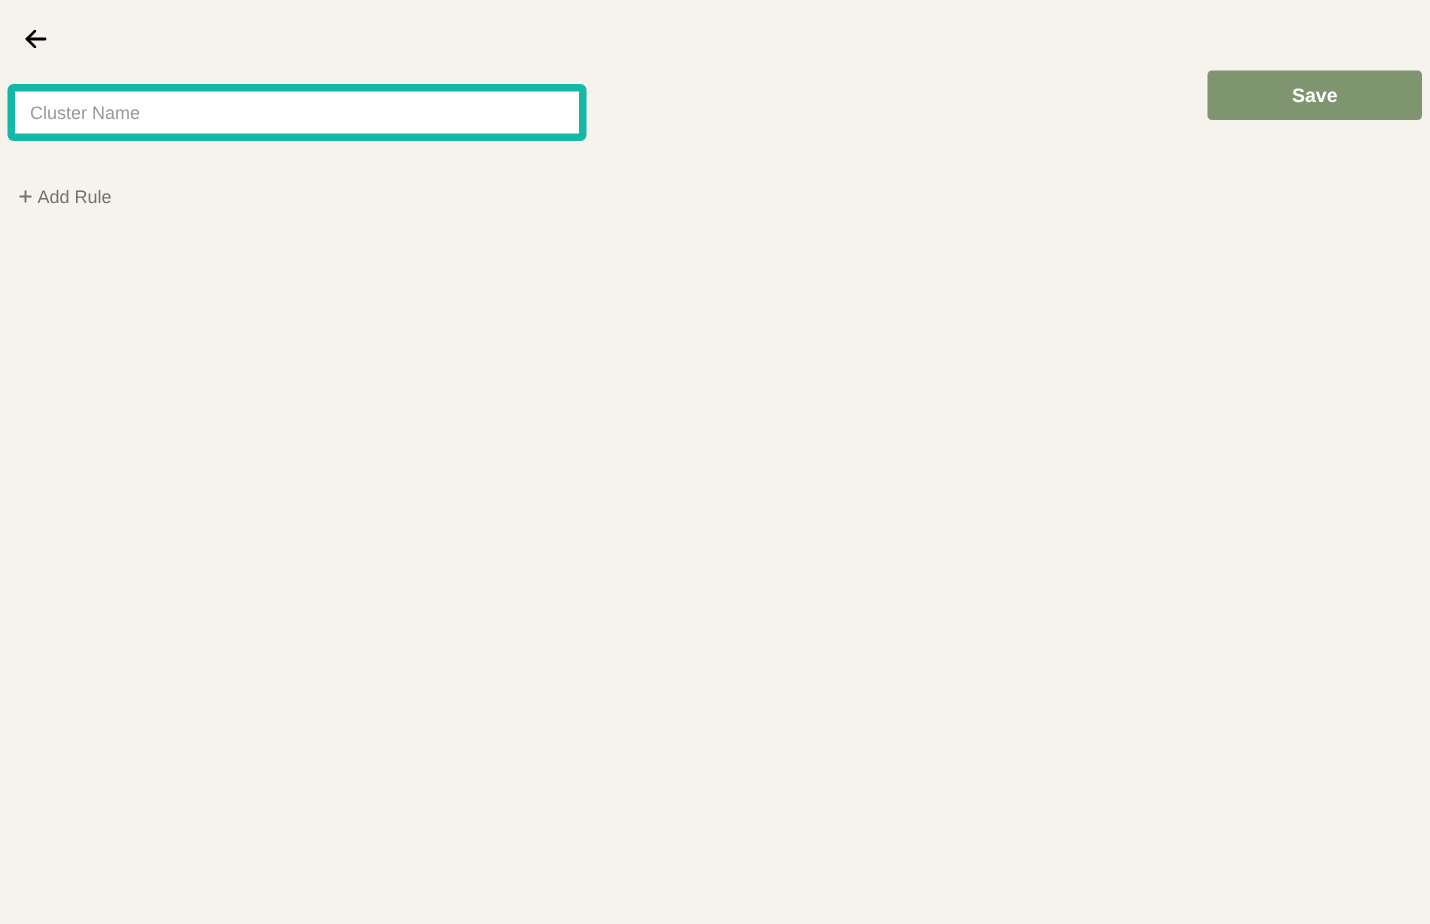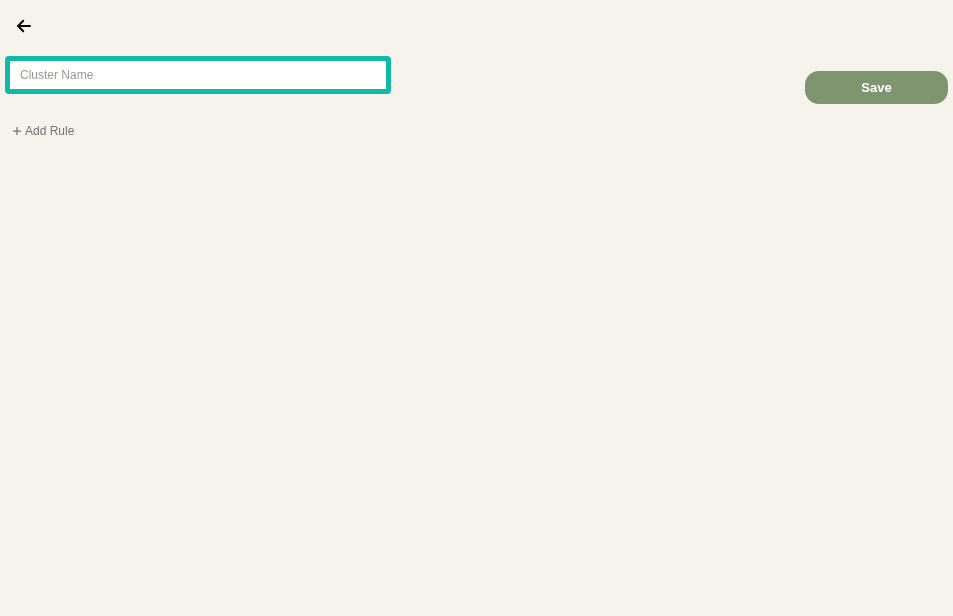--- a/index.html
+++ b/index.html
@@ -44,27 +44,27 @@
       font-size: 12px;
       color: #333;
       outline: none;
     }
     .cluster-name-input::placeholder {
       color: #9a9a94;
       font-size: 12px;
     }
     .save-button {
       position: absolute;
-      top: 71px;
+      top: 47px;
       right: 5px;
       width: 143px;
       height: 33px;
       background-color: #7e9570;
       border: none;
-      border-radius: 14px;
+      border-radius: 3px;
       color: #ffffff;
       font-size: 13px;
       font-weight: 600;
       cursor: pointer;
     }
     .add-rule-button {
       position: absolute;
       top: 124px;
       left: 11px;
       display: flex;

